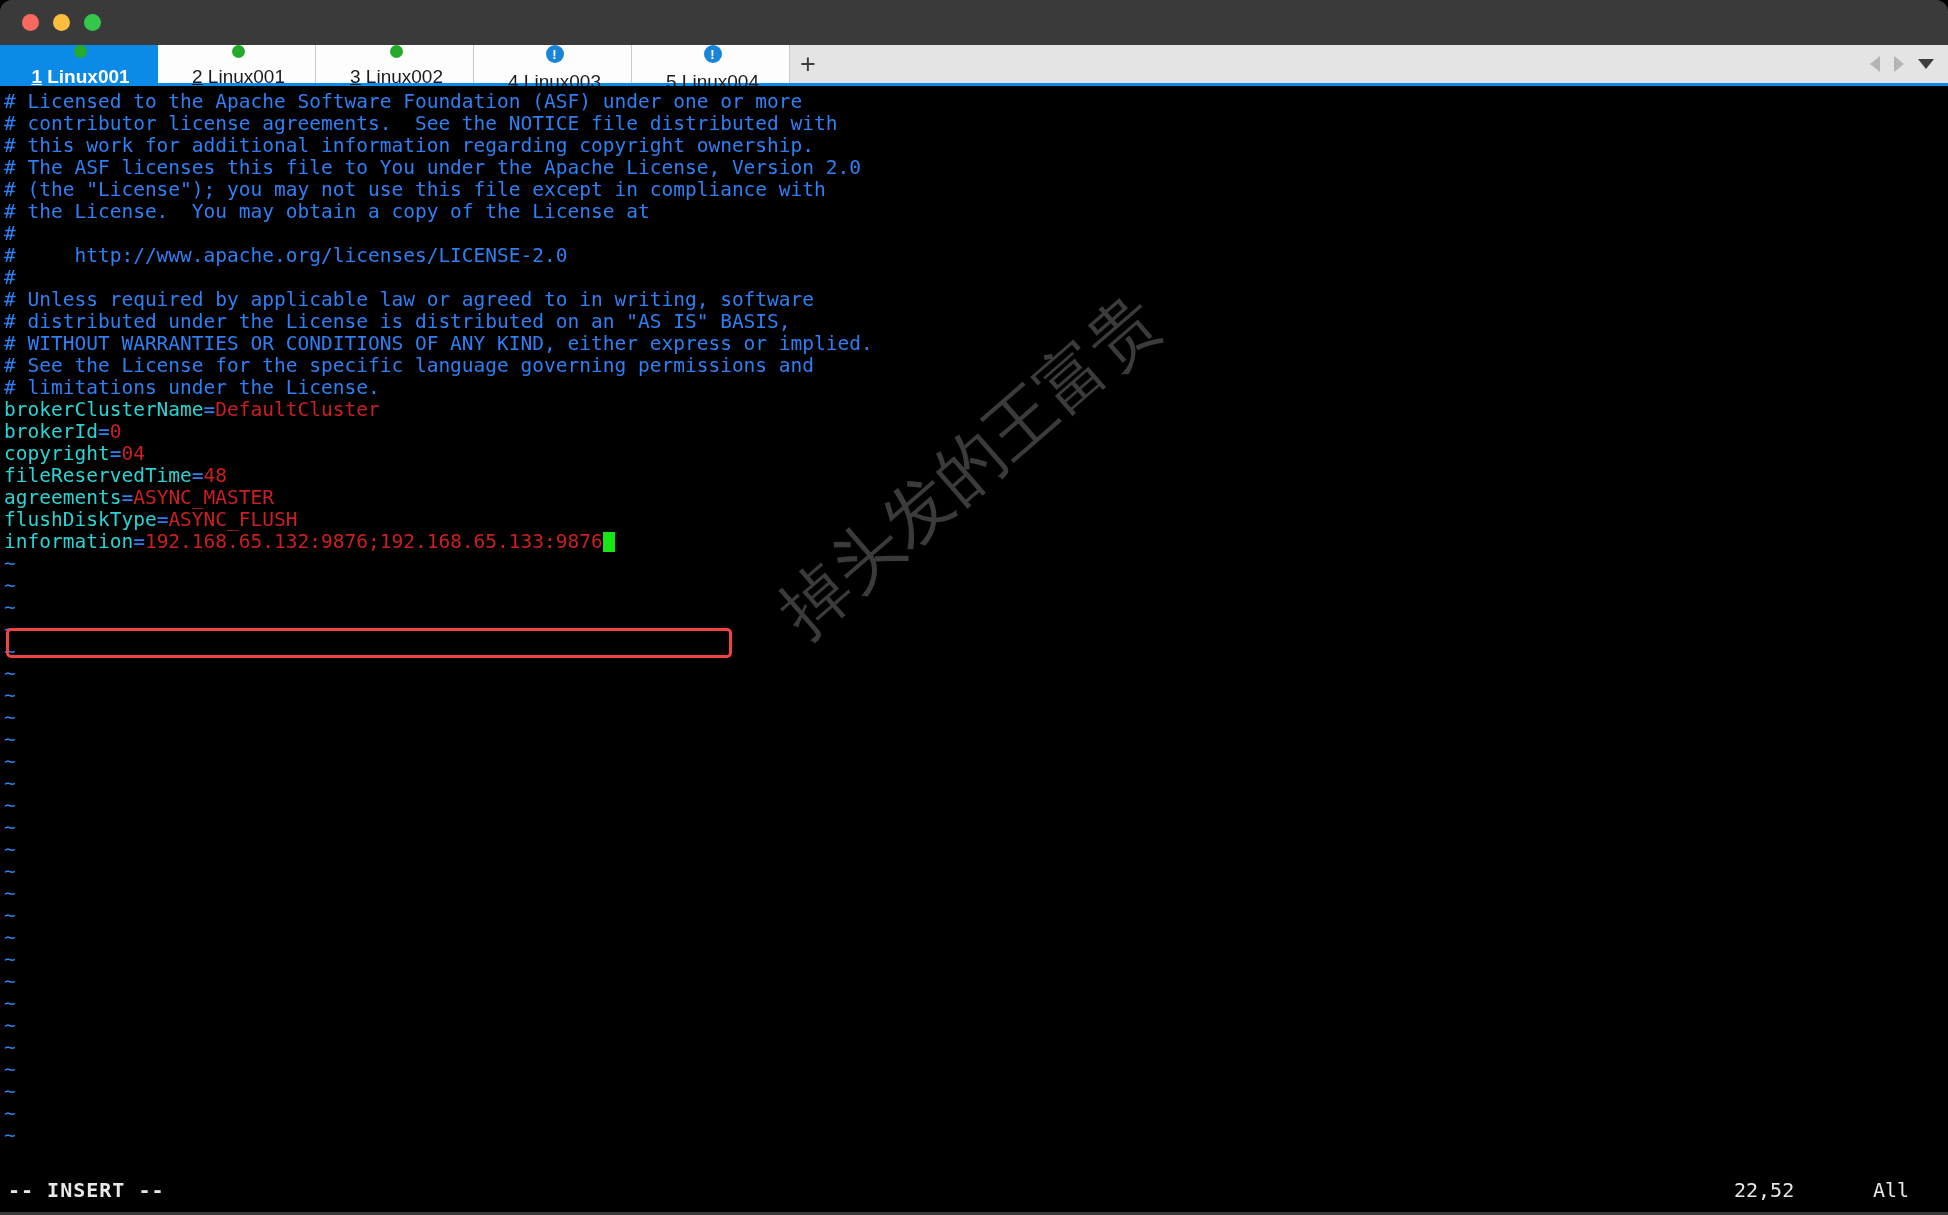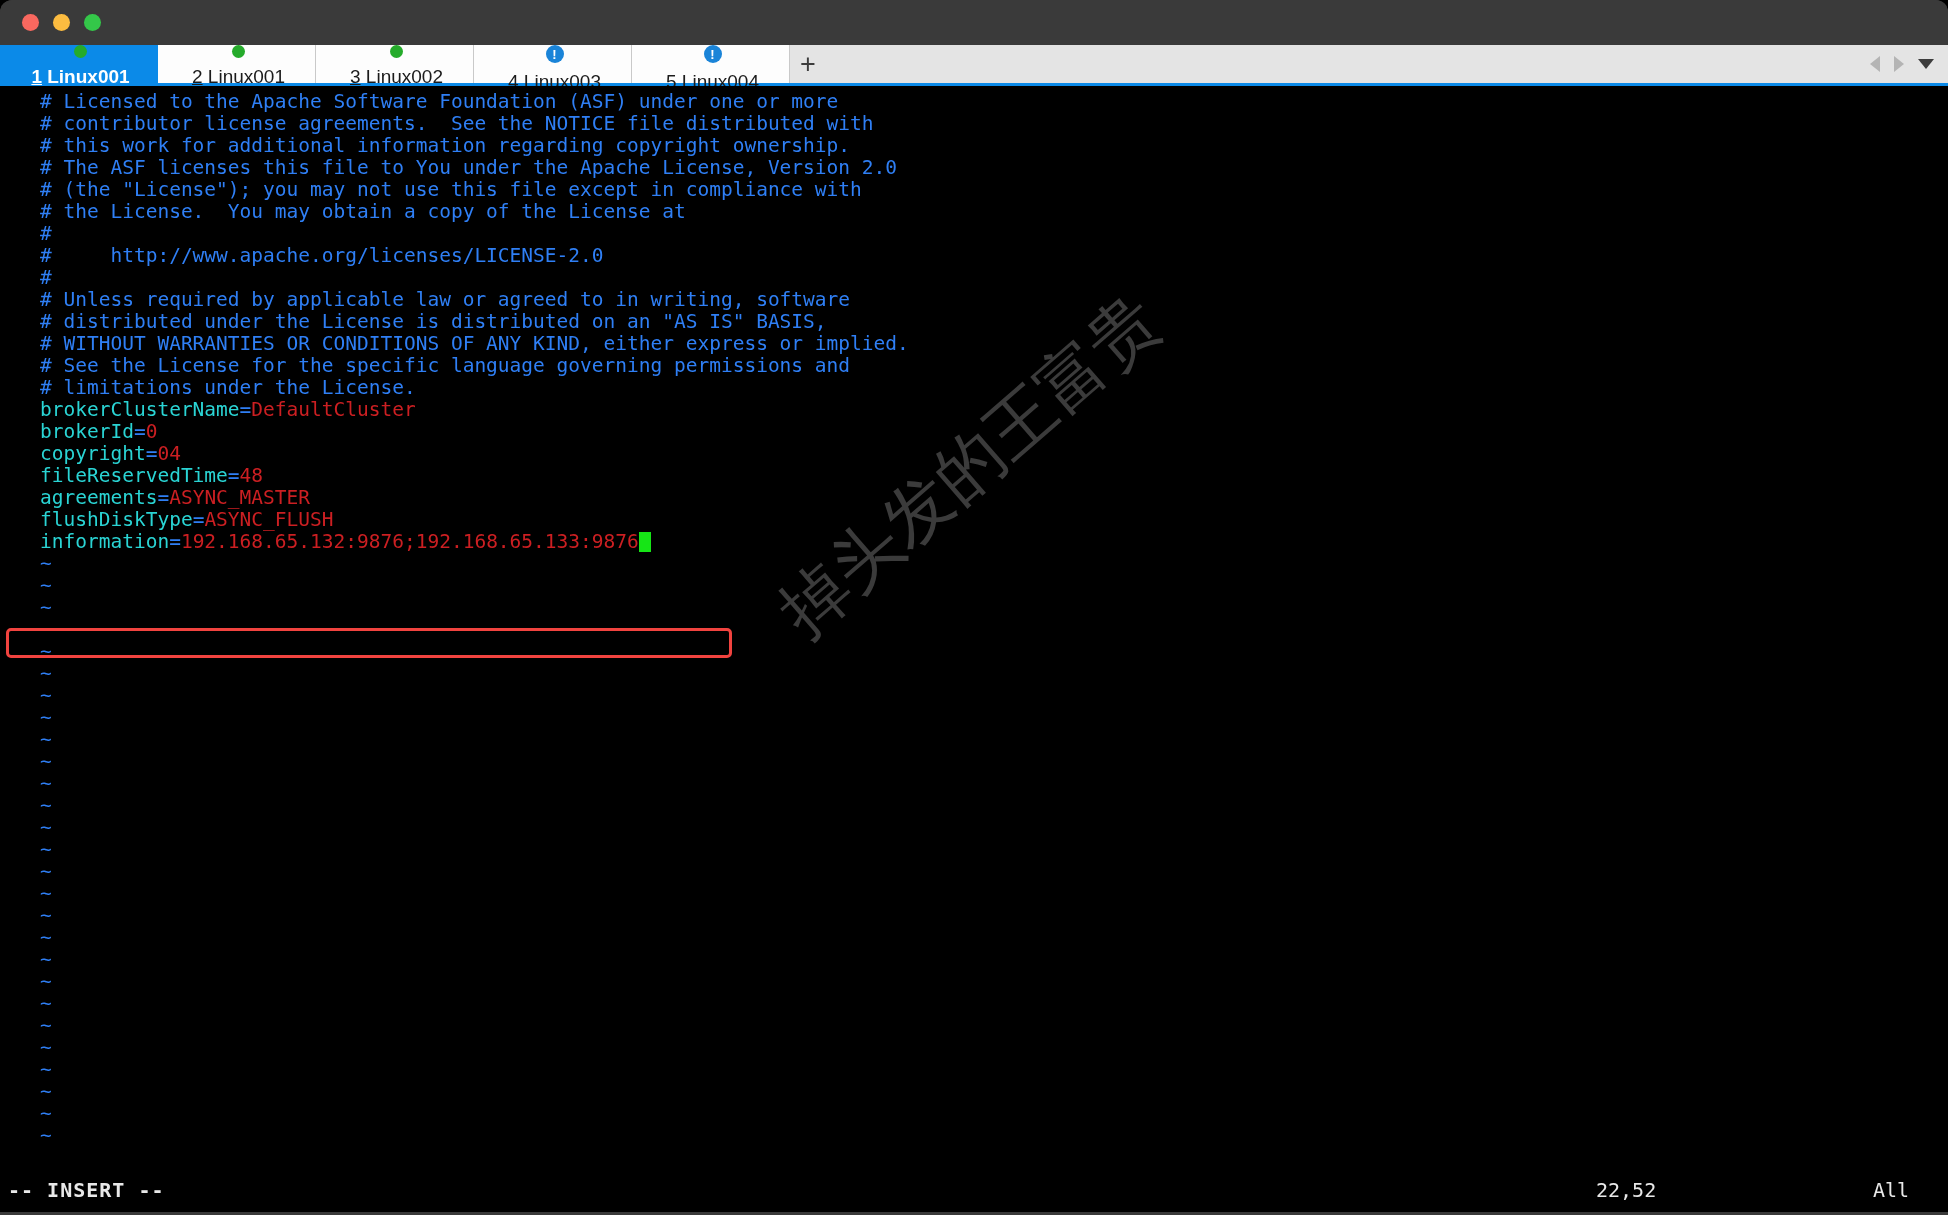--- a/index.html
+++ b/index.html
@@ -106,21 +106,20 @@
     width: 1948px;
     height: 1126px;
     background: #000000;
     overflow: hidden;
   }
   .term-body {
     position: absolute;
     left: 0; top: 0; right: 0; bottom: 44px;
     padding: 5px 0 0 4px;
     overflow: hidden;
-    margin-left: 36px;
   }
   .line {
     height: 22px;
     line-height: 22px;
     font-size: 19.5px;
     letter-spacing: 0px;
     white-space: pre;
     font-family: "DejaVu Sans Mono", monospace;
   }
   .c-comment { color: #2f7ff5; }
@@ -168,21 +167,21 @@
     height: 44px;
     display: flex; align-items: center;
     background: #000000;
     color: #e8e8e8;
     font-family: "DejaVu Sans Mono", monospace;
     font-size: 20px;
     font-weight: bold;
     padding: 0 0 0 8px;
   }
   .status-mode { letter-spacing: 1px; }
-  .status-pos  { position: absolute; left: 1596px; font-weight: normal; }
+  .status-pos  { position: absolute; left: 1734px; font-weight: normal; }
   .status-scroll { position: absolute; left: 1873px; font-weight: normal; }
 </style>
 </head>
 <body>
 
 <div class="app-window">
 
   <div class="titlebar">
     <div class="traffic">
       <span class="dot close"></span>

